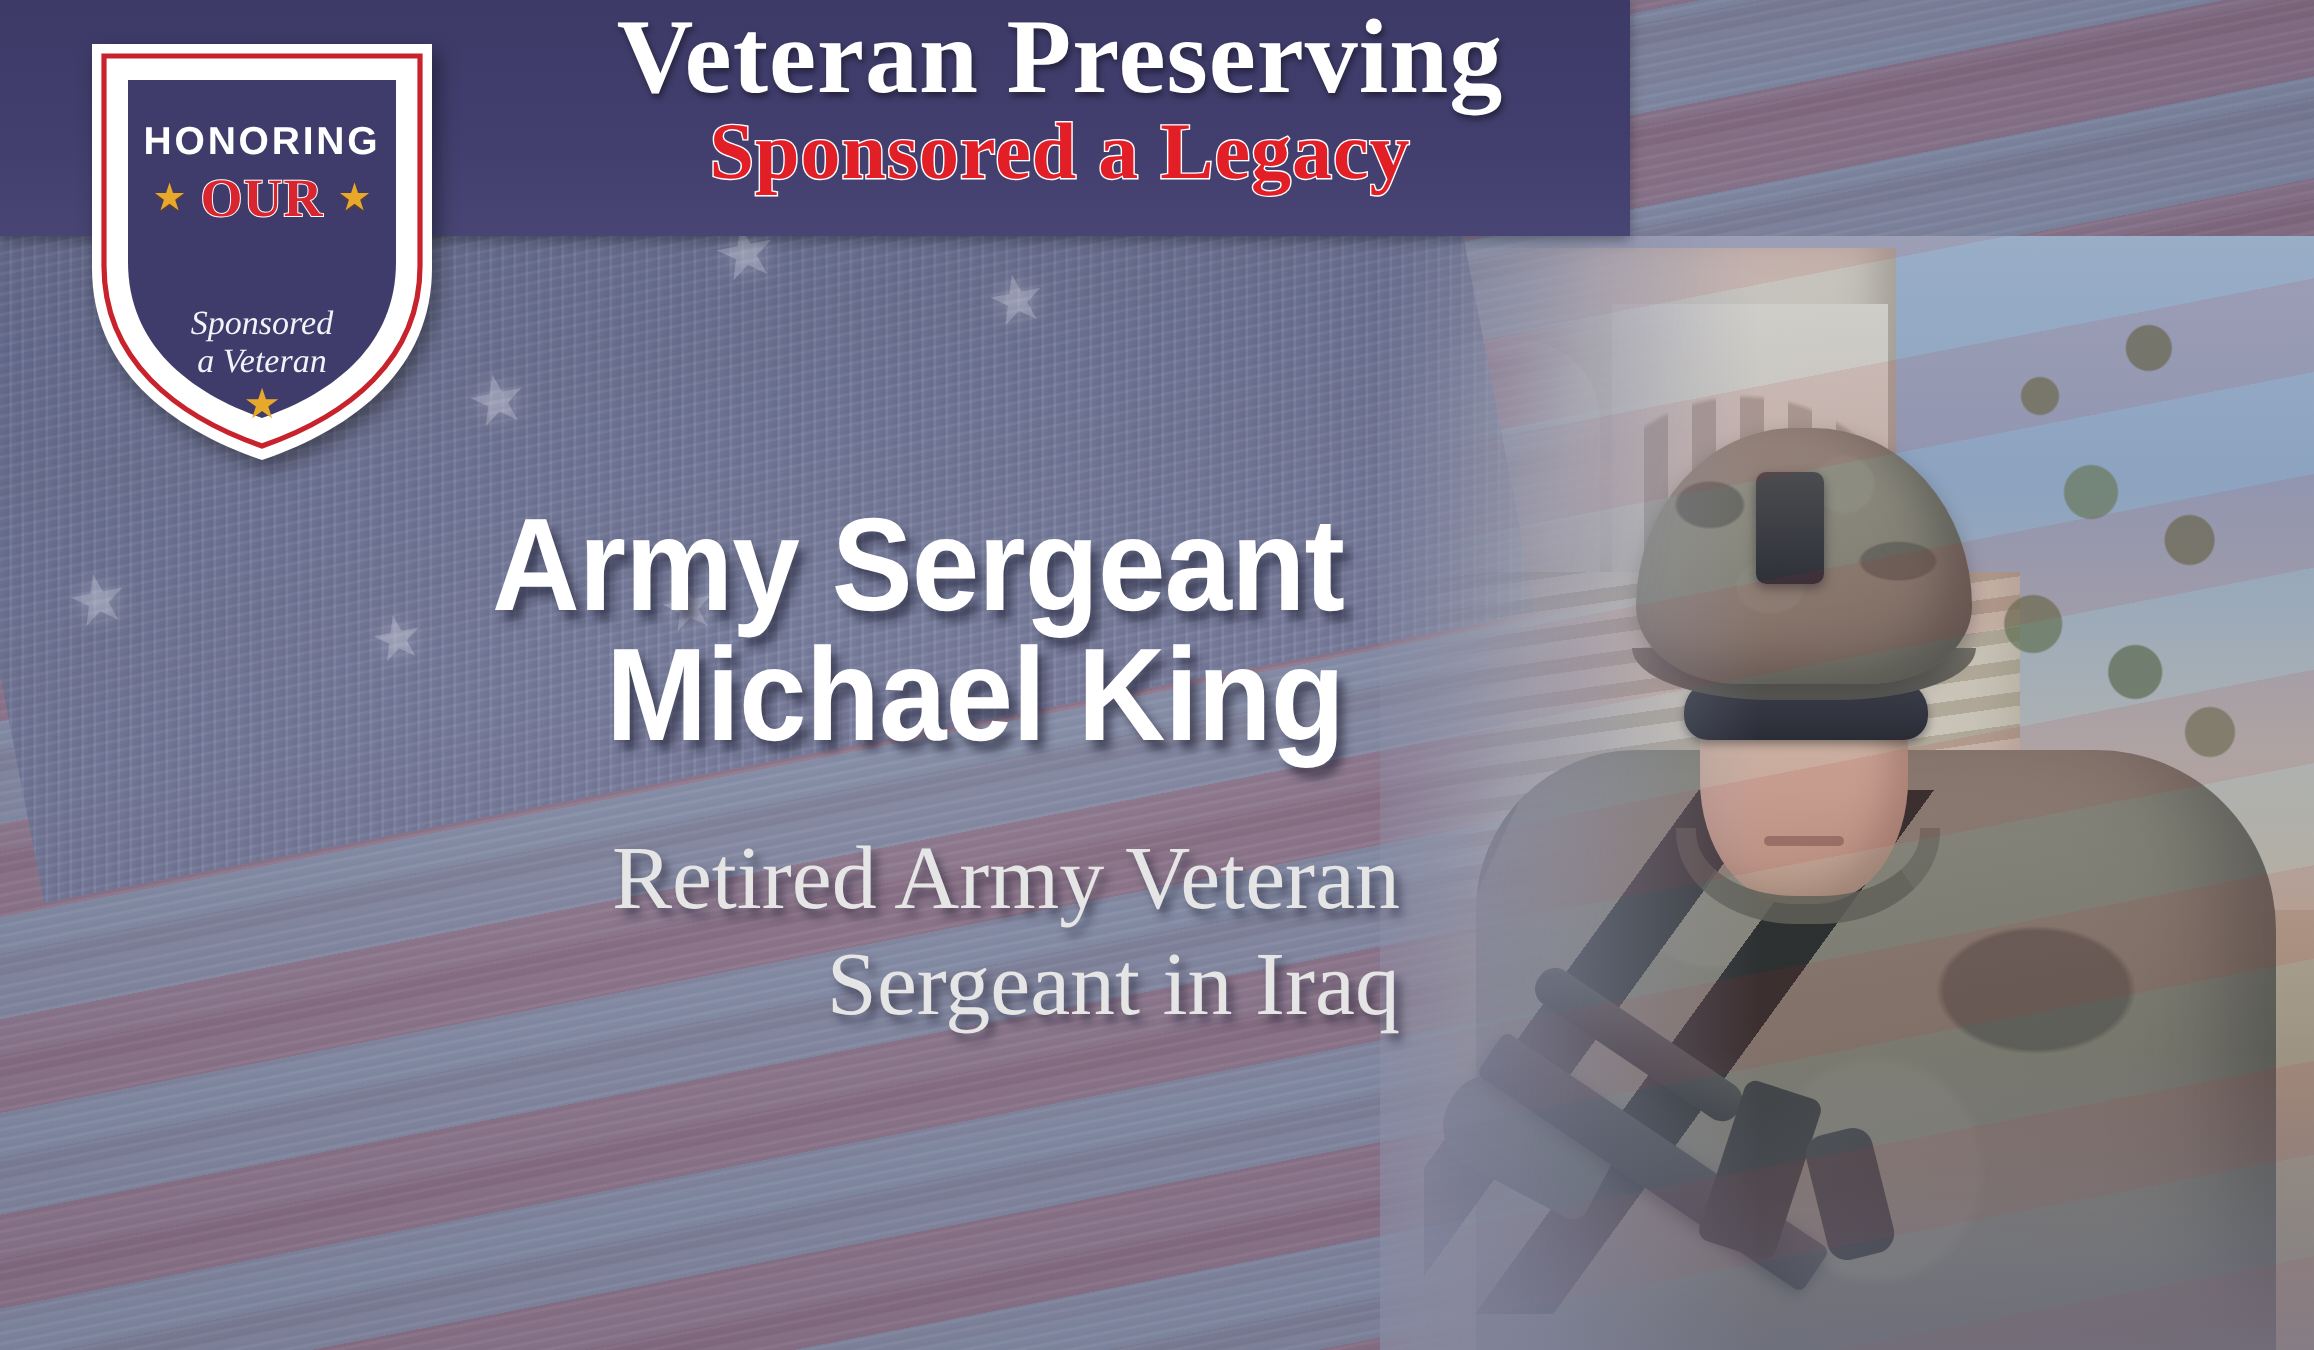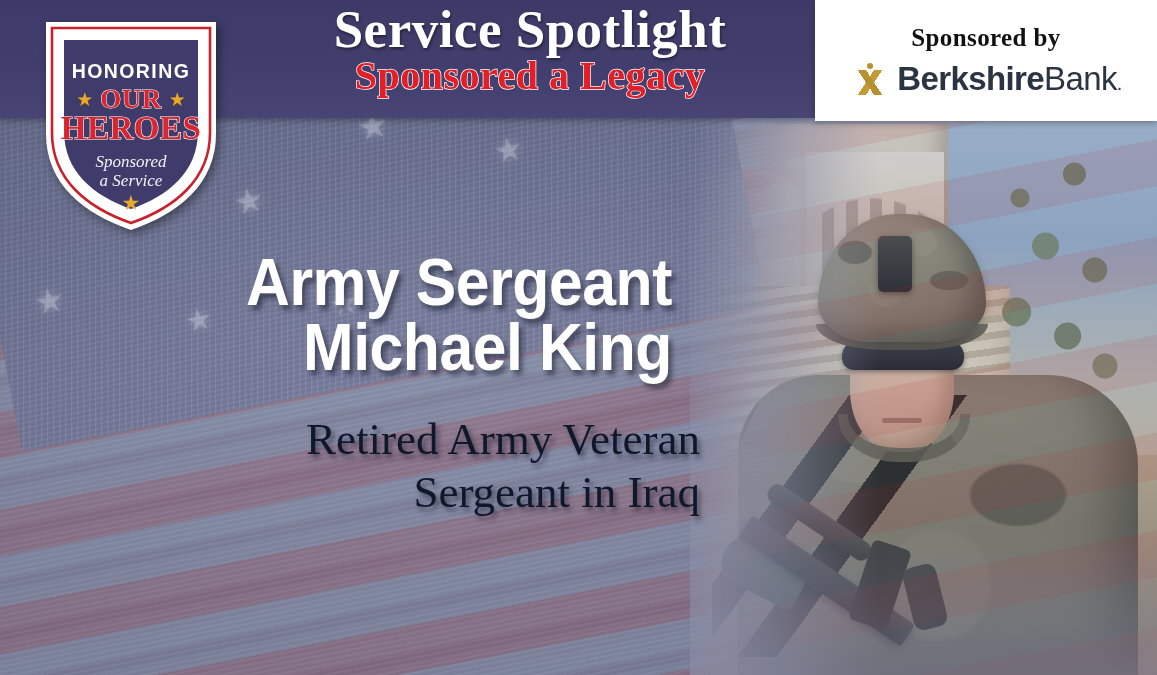--- a/index.html
+++ b/index.html
@@ -394,21 +394,21 @@
     color: #ffffff;
     letter-spacing: -0.5px;
     transform: scaleX(0.92);
     text-shadow: 4px 5px 5px rgba(25,25,45,.55);
     margin: 0;
   }
   .vet-desc {
     font-family: "Liberation Serif", serif;
     font-size: 45px;
     line-height: 1.16;
-    color: #0f172a;
+    color: #e5e5e5;
     margin-top: 34px;
     text-shadow: 3px 4px 5px rgba(25,25,45,.55);
   }
 
   
   .shield {
     position: absolute;
     left: 38px; top: 14px;
     width: 186px; height: 222px;
     z-index: 5;
@@ -522,54 +522,43 @@
     </div>
     <div class="sol-nvg"></div>
 
     <div class="photo-flagwash"></div>
     <div class="photo-fadeL"></div>
     <div class="photo-fadeB"></div>
   </div>
 
   <div class="header-bar">
     <div class="header-title-wrap">
-      <div class="header-title">Service Spotlight</div>
+      <div class="header-title">Veteran Preserving</div>
       <div class="header-sub">Sponsored a Legacy</div>
     </div>
   </div>
 
-  <div class="sponsor-panel">
-    <div class="sponsored-by">Sponsored by</div>
-    <div class="bank-logo">
-      <span class="bank-mark">
-        <span class="xdot"></span>
-        <span class="xarm"></span>
-      </span>
-      <span class="bank-name"><b>Berkshire</b><span class="light">Bank</span><i class="dot">.</i></span>
-    </div>
-  </div>
 
   <div class="shield">
     <svg width="186" height="222" viewBox="0 0 186 222">
       <path d="M8 8 H178 V120 C178 170 140 200 93 216 C46 200 8 170 8 120 Z" fill="#ffffff"></path>
       <path d="M14 14 H172 V119 C172 166 136 194 93 209 C50 194 14 166 14 119 Z" fill="none" stroke="#c8232c" stroke-width="2.6"></path>
       <path d="M20 20 H166 V118 C166 162 133 188 93 202 C53 188 20 162 20 118 Z" fill="#ffffff"></path>
       <path d="M26 26 H160 V117 C160 158 130 182 93 195 C56 182 26 158 26 117 Z" fill="#3f3c6b"></path>
     </svg>
     <div class="shield-txt">
       <div class="sh-honoring">HONORING</div>
       <div class="sh-our-row">
         <span class="gstar">★</span>
         <span class="sh-our">OUR</span>
         <span class="gstar">★</span>
       </div>
-      <div class="sh-heroes">HEROES</div>
       <div class="sh-preserving">
         <div>Sponsored</div>
-        <div>a Service</div>
+        <div>a Veteran</div>
       </div>
       <div class="sh-star-b">★</div>
     </div>
   </div>
 
   <div class="main-text">
     <div class="vet-name">Army Sergeant</div>
     <div class="vet-name">Michael King</div>
     <div class="vet-desc">
       <div>Retired Army Veteran</div>

